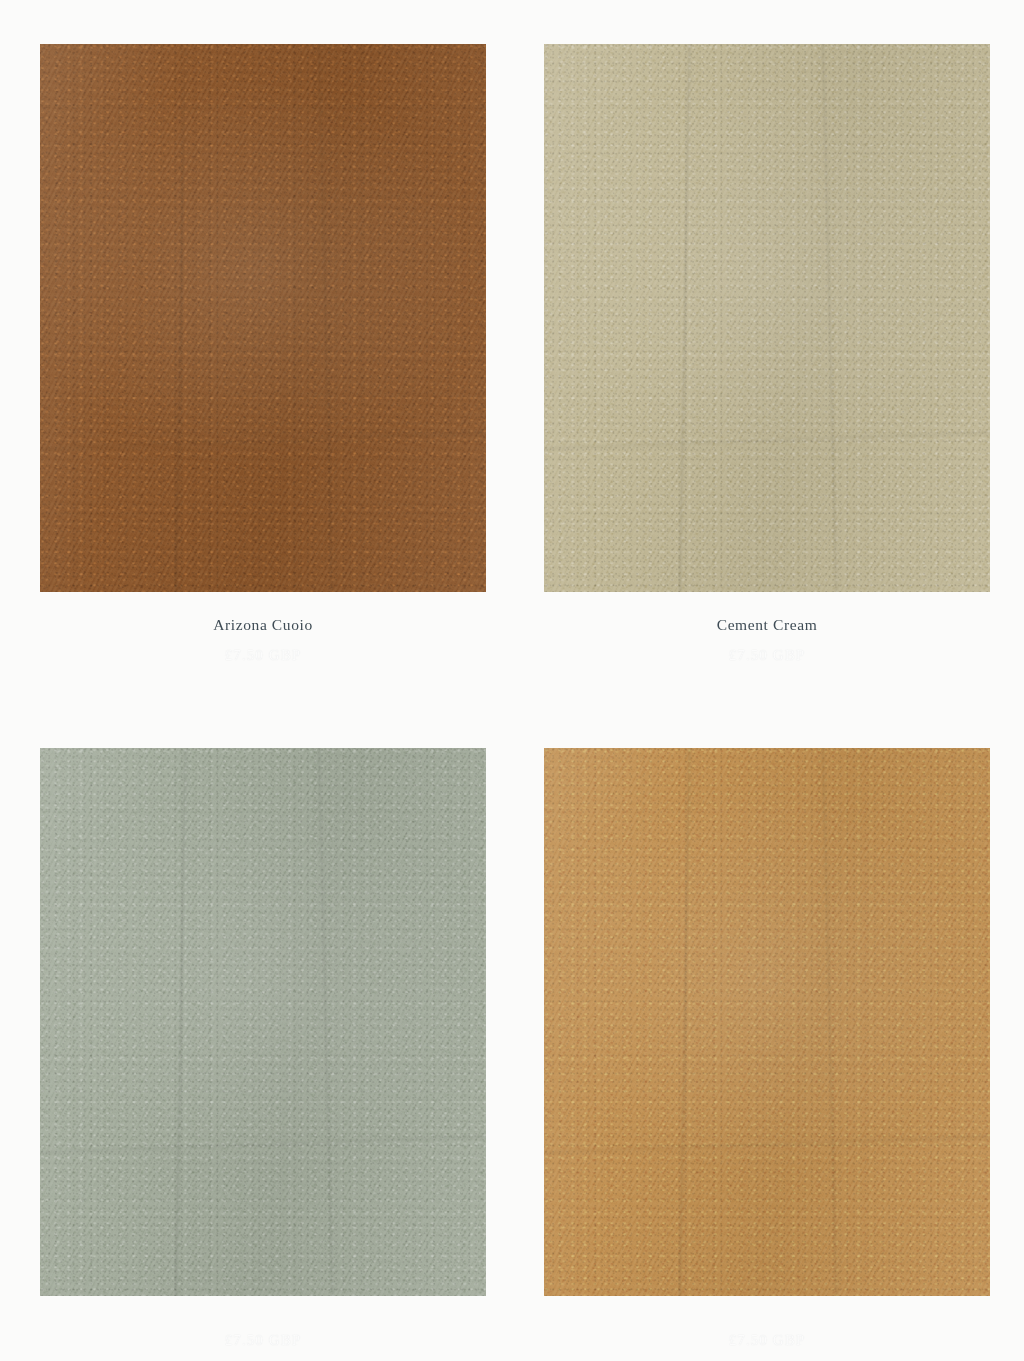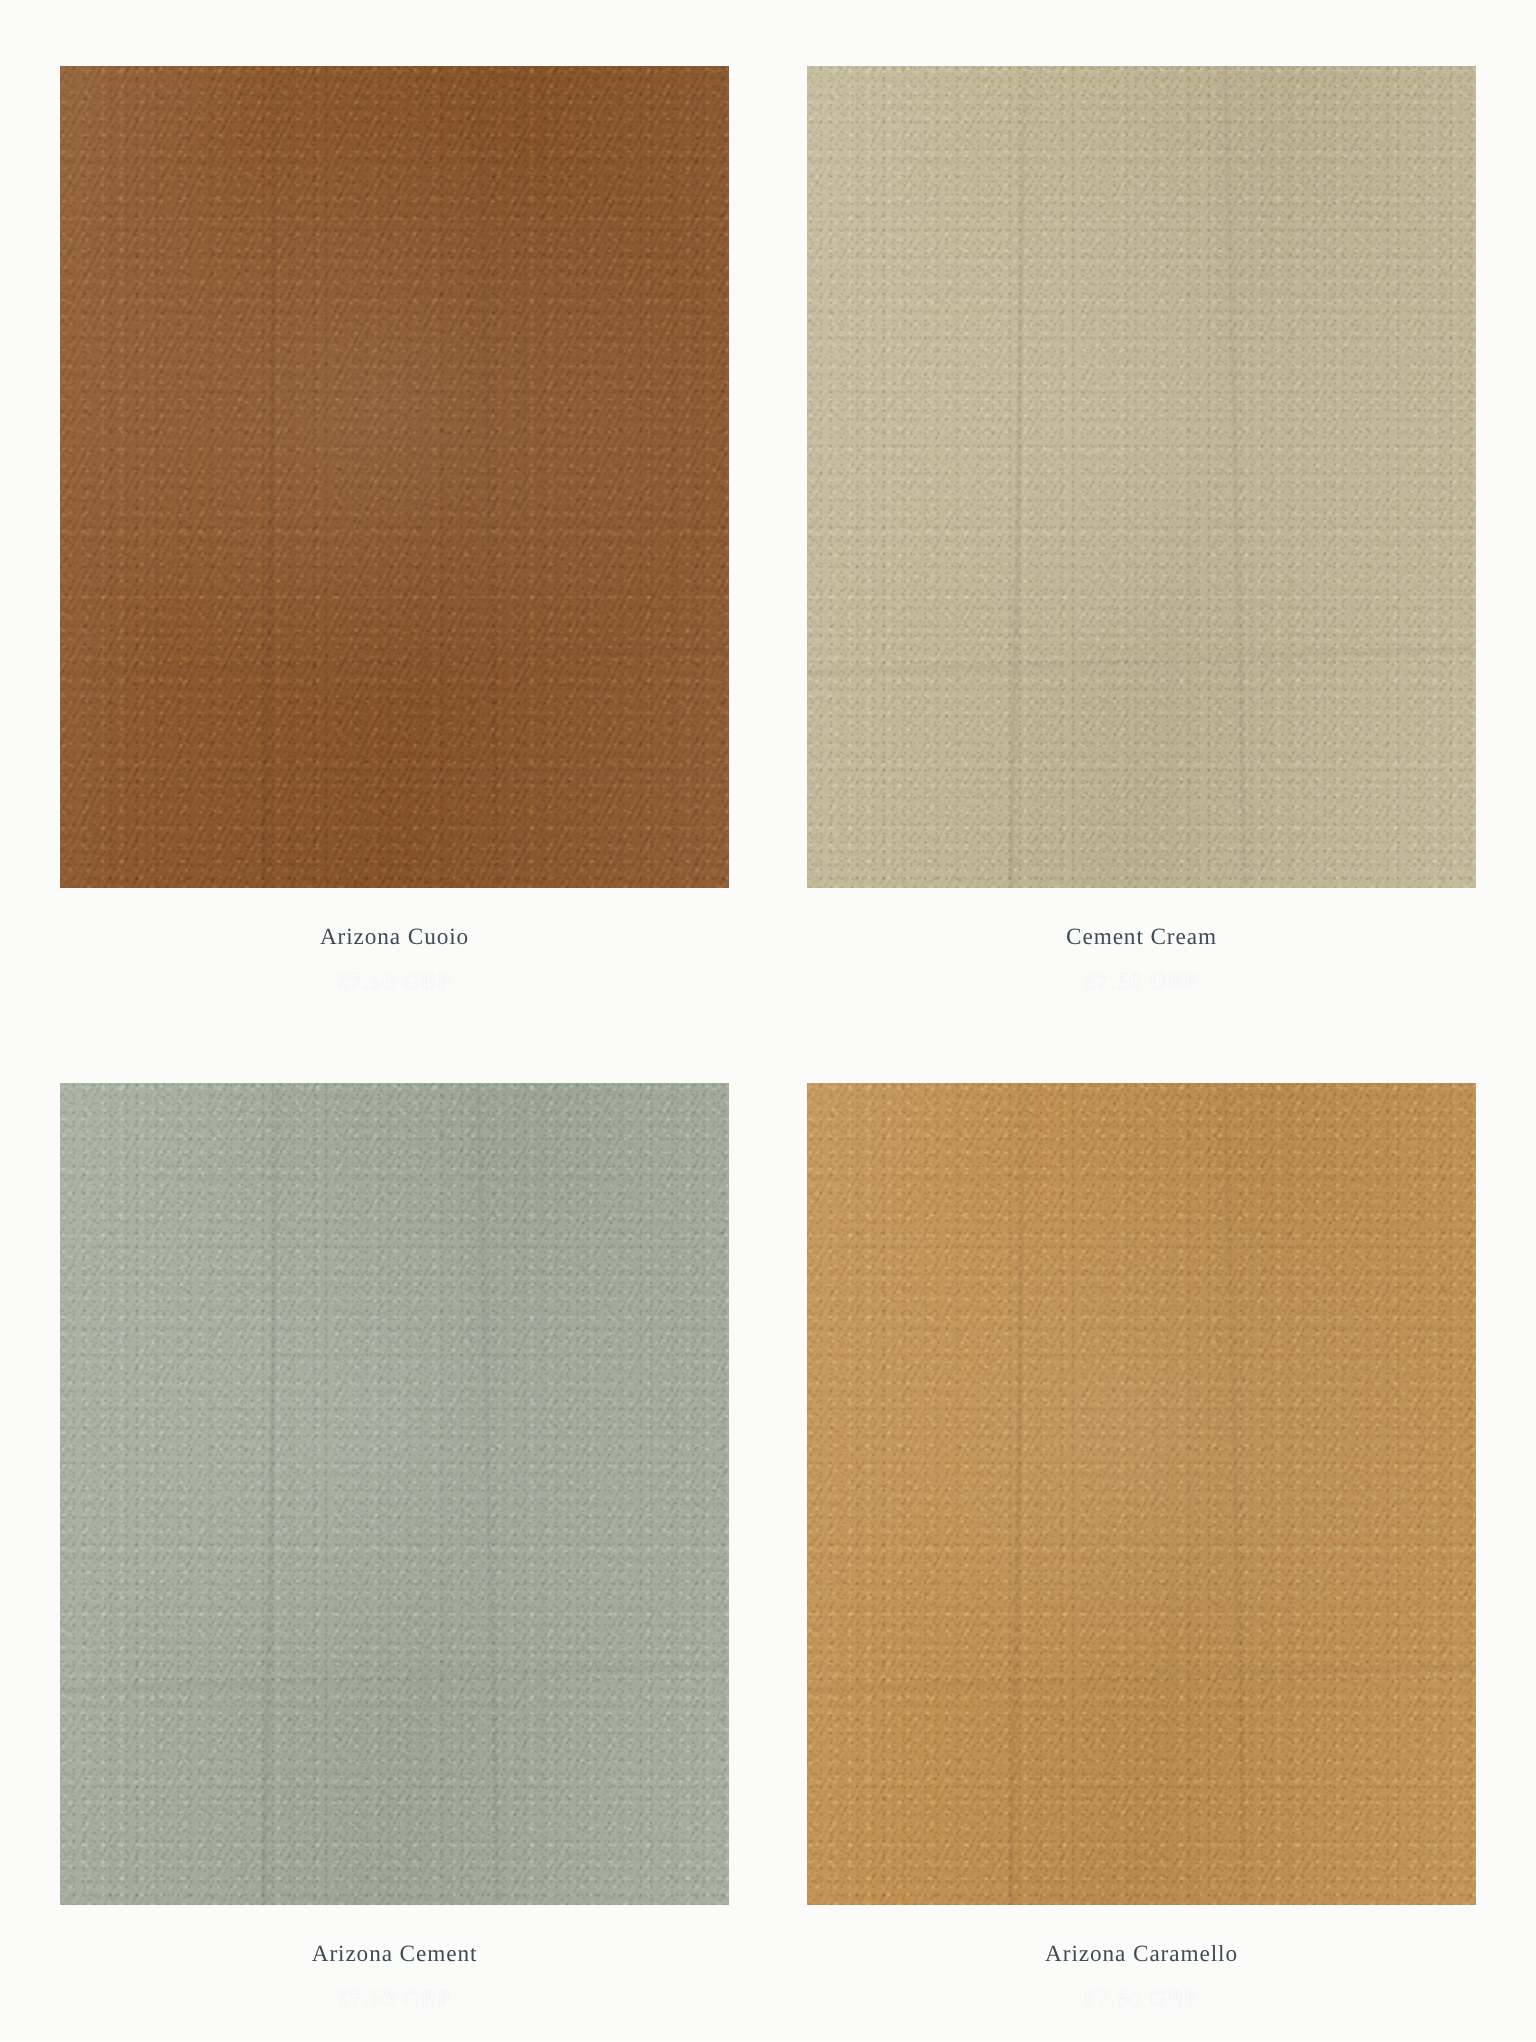--- a/index.html
+++ b/index.html
@@ -21,20 +21,21 @@
     top: 0;
     width: 836px;
     height: 1361px;
     display: grid;
     grid-template-columns: 478px 478px;
     grid-template-rows: 678px 678px;
     column-gap: 20px;
     row-gap: 0px;
     padding: 0 24px;
     box-sizing: border-box;
+    gap: 26px;
   }
 
   .swatch-card {
     position: relative;
     display: flex;
     flex-direction: column;
     align-items: center;
   }
 
   .swatch-image {
@@ -166,32 +167,30 @@
 
   <div class="swatch-card row-2">
     <div class="swatch-image" id="sw2" style="background-color: rgb(162, 171, 155);">
       <div class="grain"></div>
       <div class="grain2"></div>
       <div class="grain3"></div>
       <div class="crease"></div>
       <div class="sheen"></div>
     </div>
     <div class="swatch-caption">
-      <div class="swatch-title">Arizona Cement</div>
       <div class="swatch-price">£7.50 GBP</div>
     </div>
   </div>
 
   <div class="swatch-card row-2">
     <div class="swatch-image" id="sw3" style="background-color: rgb(192, 143, 80);">
       <div class="grain"></div>
       <div class="grain2"></div>
       <div class="grain3"></div>
       <div class="crease"></div>
       <div class="sheen"></div>
     </div>
     <div class="swatch-caption">
-      <div class="swatch-title">Arizona Caramello</div>
       <div class="swatch-price">£7.50 GBP</div>
     </div>
   </div>
 
 </div>
 
 </body></html>

